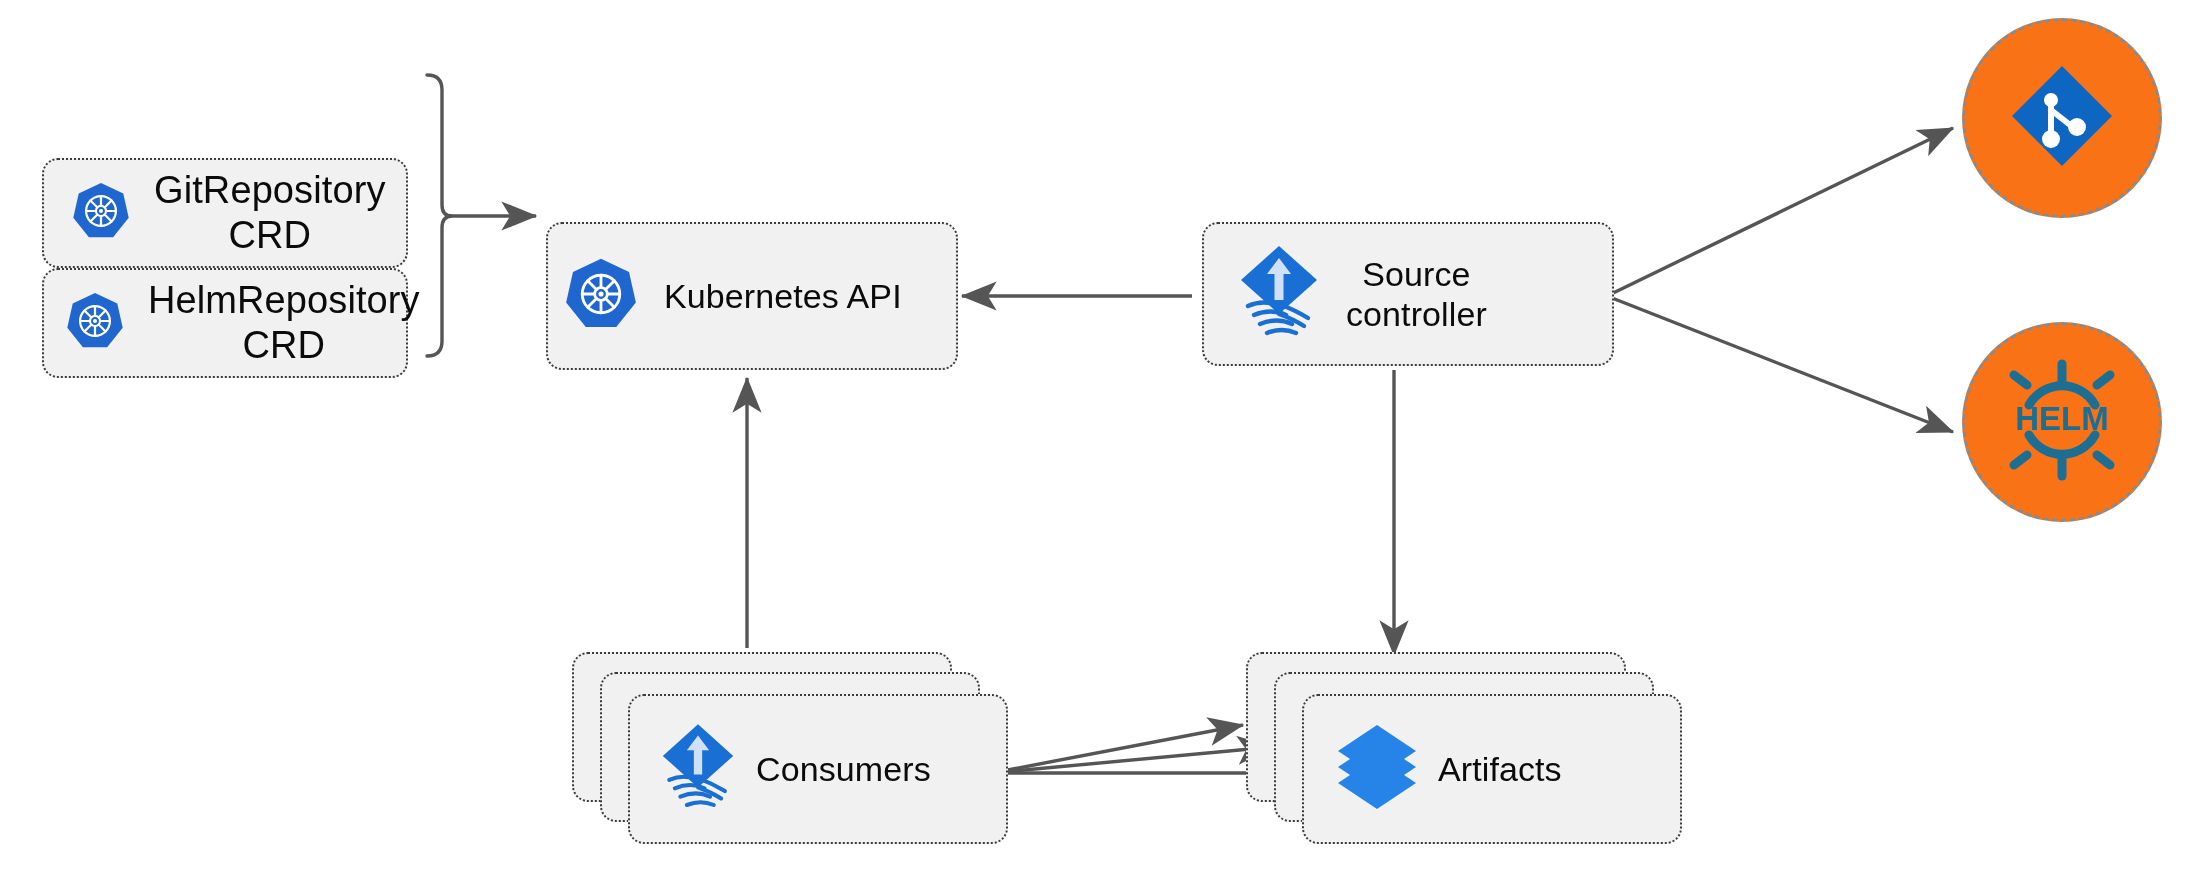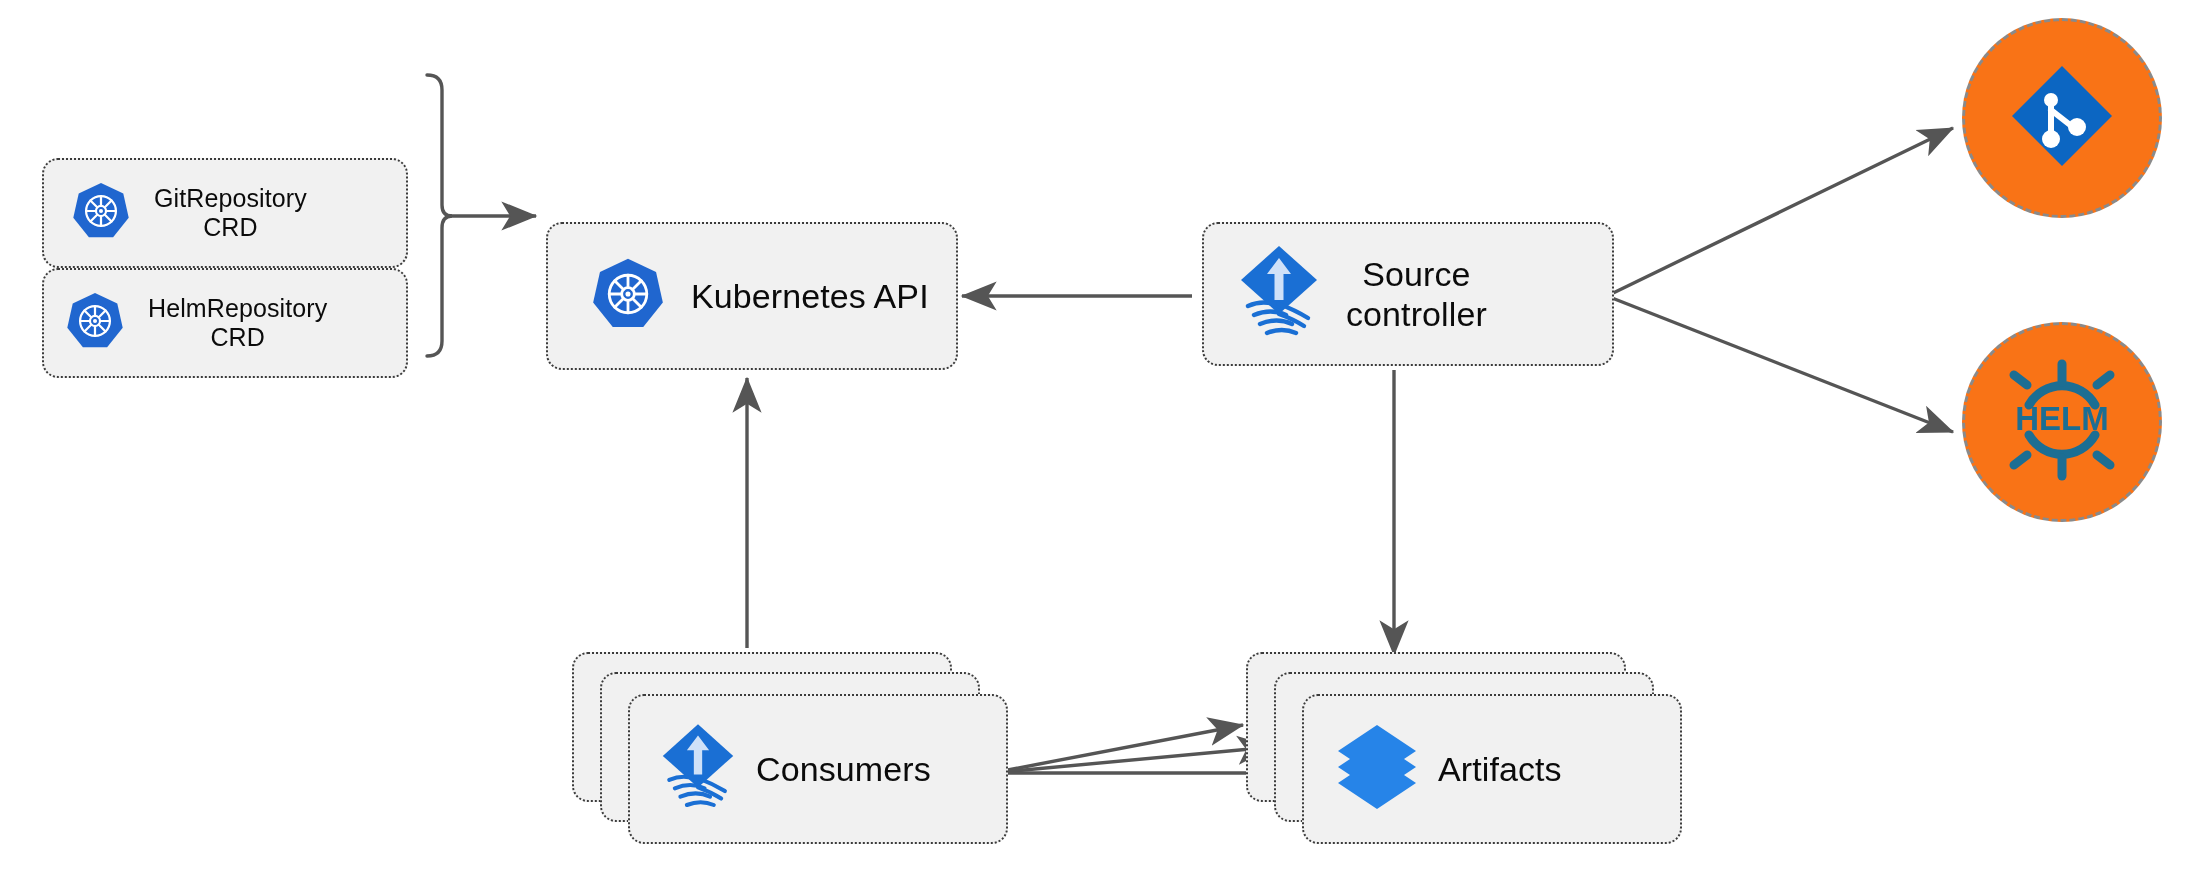--- a/index.html
+++ b/index.html
@@ -58,21 +58,21 @@
     display: block;
   }
 
   
   .crd-card {
     width: 366px;
     height: 110px;
     padding-left: 26px;
     gap: 22px;
   }
-  .crd-card .node-label { font-size: 25px; }
+  .crd-card .node-label { font-size: 38px; }
 
   
   .circle-node {
     position: absolute;
     box-sizing: border-box;
     background: #f97316;
     border: 3px dashed #8a8a8a;
     border-radius: 50%;
     display: flex;
     align-items: center;
@@ -152,21 +152,21 @@
           <line x1="42.9" y1="21.1" x2="35.7" y2="28.3"></line>
           <line x1="28.3" y1="35.7" x2="21.1" y2="42.9"></line>
         </g>
         <circle cx="32" cy="32" r="2.1" fill="#ffffff"></circle>
       </svg>
     </span>
     <span class="node-label">HelmRepository
 CRD</span>
   </div>
 
-  <div class="node" style="left:546px; top:222px; width:412px; height:148px; padding-left:41px; gap:24px;">
+  <div class="node" style="left:546px; top:222px; width:412px; height:148px; padding-left:14px; gap:24px;">
     <span class="node-icon">
       <svg width="78" height="78" viewBox="0 0 64 64" xmlns="http://www.w3.org/2000/svg">
         <path d="M32 3 L55 14 L60.6 39 L44.5 59 L19.5 59 L3.4 39 L9 14 Z" fill="#2066cf"></path>
         <g fill="none" stroke="#ffffff" stroke-width="2.3" stroke-linecap="round">
           <circle cx="32" cy="32" r="15.4"></circle>
           <circle cx="32" cy="32" r="5.2"></circle>
           <line x1="32" y1="16.6" x2="32" y2="26.8"></line>
           <line x1="32" y1="37.2" x2="32" y2="47.4"></line>
           <line x1="16.6" y1="32" x2="26.8" y2="32"></line>
           <line x1="37.2" y1="32" x2="47.4" y2="32"></line>

